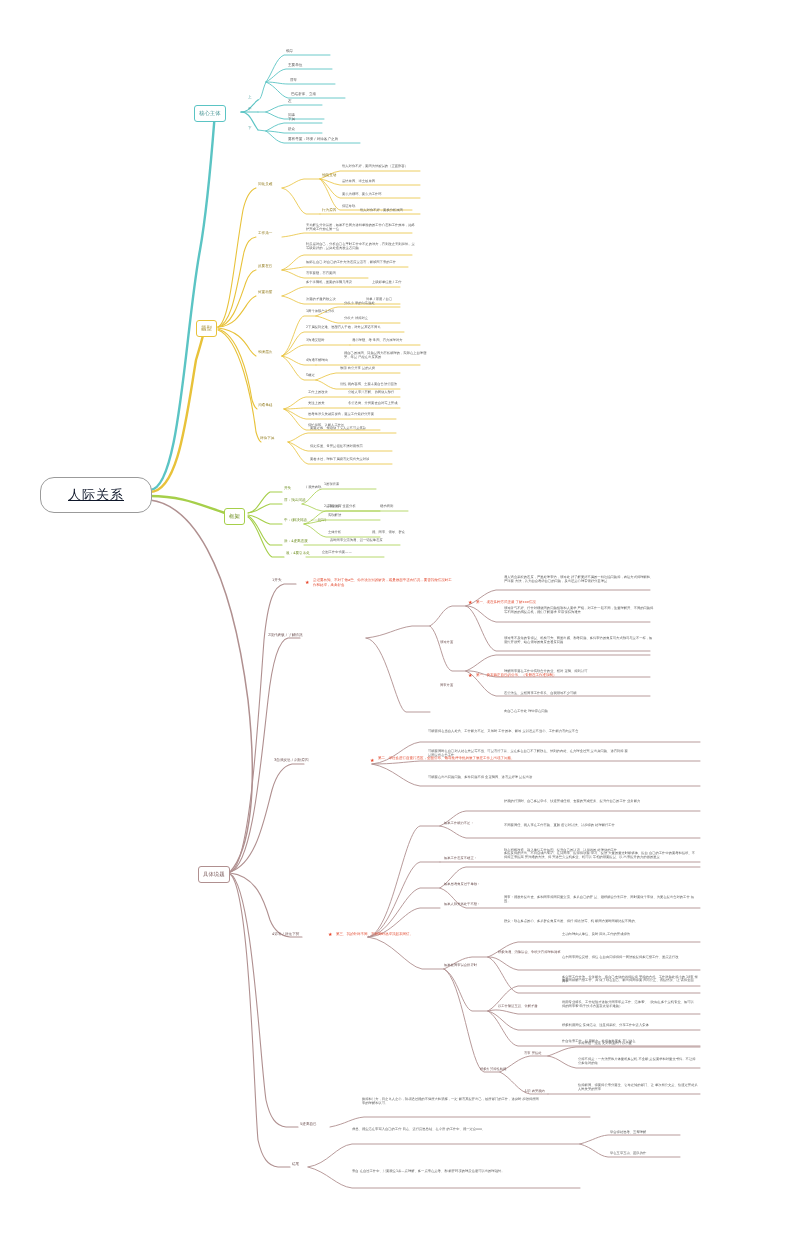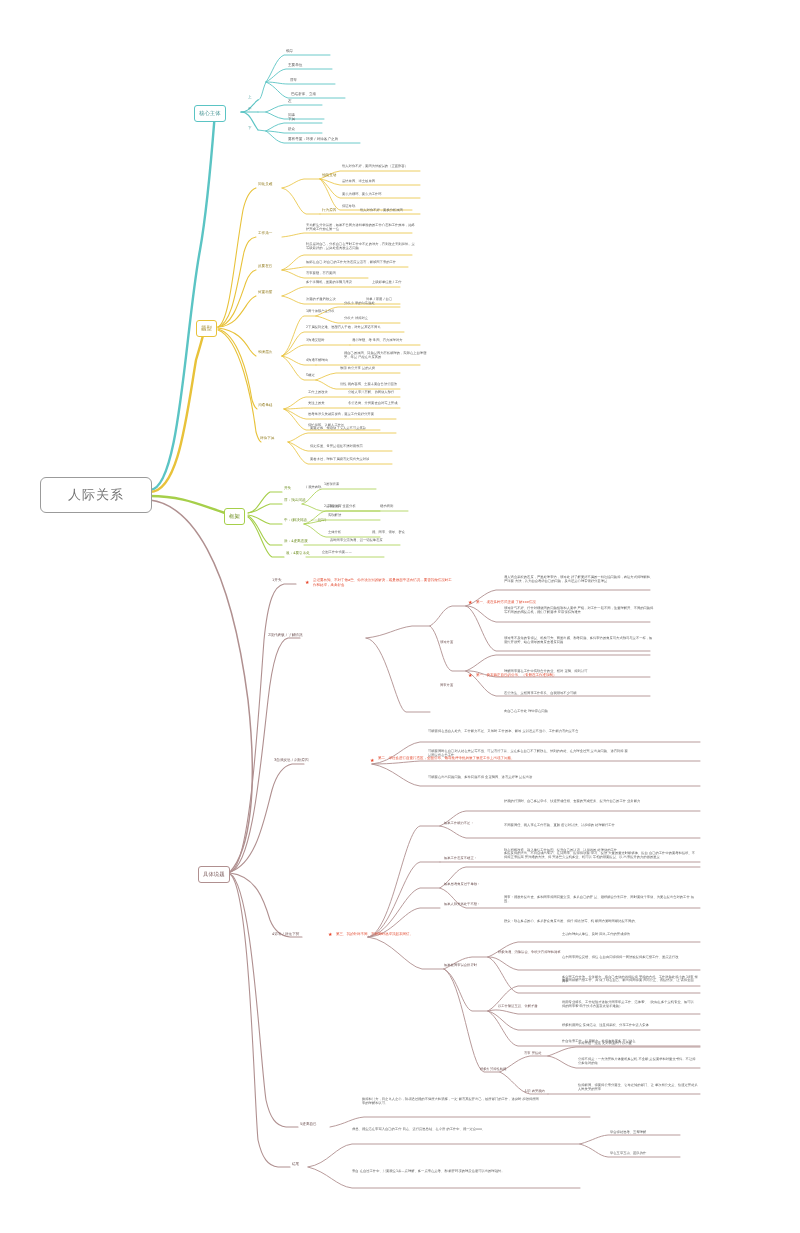--- a/index.html
+++ b/index.html
@@ -9,23 +9,23 @@
     color:#3a3a3a;
   }
   #canvas{position:absolute;inset:0;width:800px;height:1233px;}
   svg.wires{position:absolute;left:0;top:0;width:800px;height:1233px;pointer-events:none;}
 
   .node{position:absolute;white-space:nowrap;line-height:1.15;}
 
   
   .root{
     left:40px;top:477px;width:110px;height:34px;
-    border:1px solid #9b9b9b;border-radius:6px;background:#fff;
+    border:1px solid #9b9b9b;border-radius:14px;background:#fff;
     display:flex;align-items:center;justify-content:center;
-    font-size:13px;color:#737373;letter-spacing:1px;
+    font-size:13px;color:#0f172a;letter-spacing:1px;text-decoration:underline;
   }
 
   
   .lvl1{
     border:1px solid;border-radius:3px;background:#fff;
     display:flex;align-items:center;justify-content:center;
     font-size:5.4px;padding:2px 4px;height:11px;
   }
   .lvl1.teal{border-color:#5bc4c4;color:#3d8f8f;}
   .lvl1.gold{border-color:#e8c23a;color:#9c8119;}

